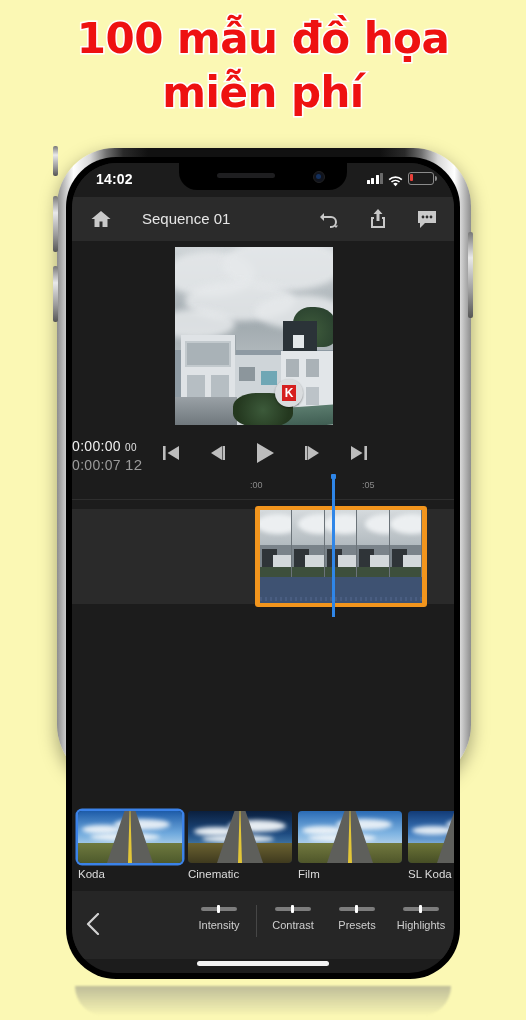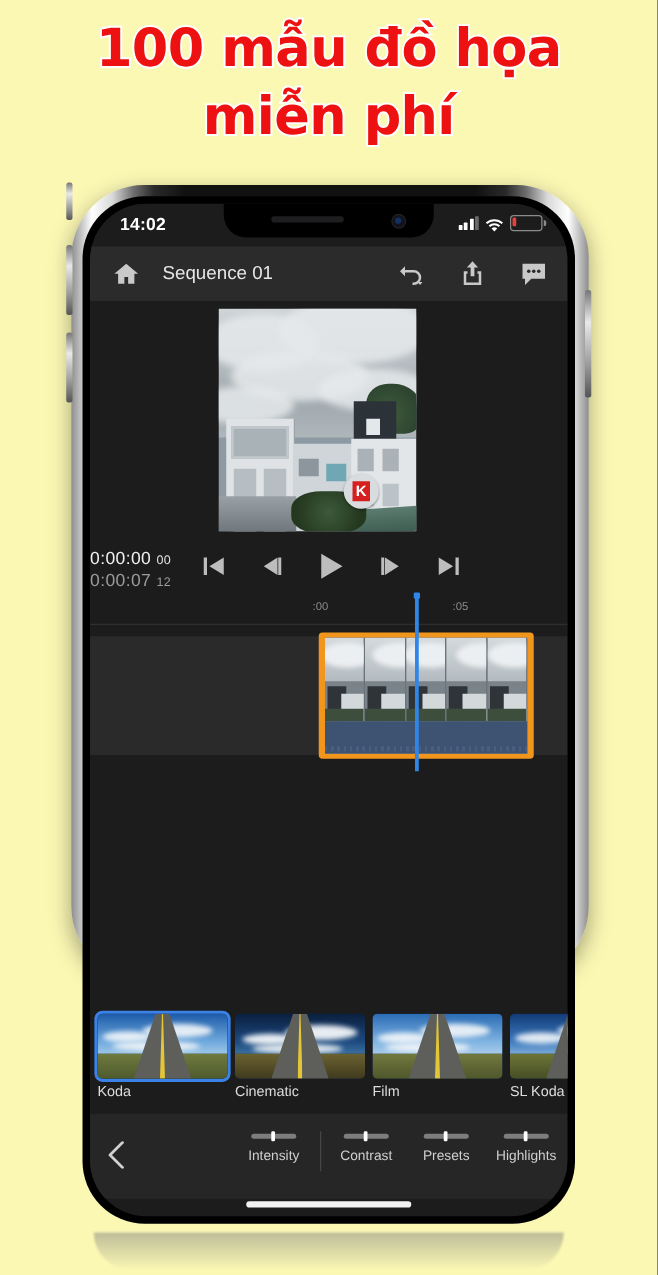--- a/index.html
+++ b/index.html
@@ -93,21 +93,21 @@
   .batt{position:relative;width:24px;height:11px;border:1.3px solid #8b8b8b;border-radius:3px;}
   .batt::after{content:"";position:absolute;right:-4px;top:3px;width:2px;height:5px;background:#8b8b8b;border-radius:0 2px 2px 0;}
   .batt i{position:absolute;left:1.3px;top:1.3px;height:6.4px;background:#e8413a;border-radius:1px;}
 
   
   .toolbar{
     position:absolute;top:34px;left:0;width:382px;height:44px;
     background:#2b2b2b;
   }
   .tb-home{position:absolute;left:18px;top:12px;width:22px;height:20px;}
-  .tb-title{position:absolute;left:58px;top:13px;font-size:15px;color:#e6e6e6;}
+  .tb-title{position:absolute;left:70px;top:13px;font-size:15px;color:#e6e6e6;}
   .tb-icons{position:absolute;right:16px;top:11px;display:flex;gap:28px;align-items:center;}
 
   
   .preview-area{
     position:absolute;top:78px;left:0;width:382px;height:192px;
     background:#1c1c1c;
   }
   .video{
     position:absolute;left:103px;top:6px;width:158px;height:178px;
     background:#8e9aa3;overflow:hidden;
@@ -138,21 +138,21 @@
   .ksign i{position:absolute;left:7px;top:6px;width:14px;height:16px;background:#d6201f;color:#fff;font-size:12px;font-weight:bold;line-height:16px;text-align:center;font-style:normal;}
 
   
   .transport{
     position:absolute;top:270px;left:0;width:382px;height:44px;background:#1c1c1c;
   }
   .tc{position:absolute;left:-8px;top:5px;}
   .tc1{font-size:14px;color:#f0f0f0;letter-spacing:.3px;}
   .tc1 small{font-size:10px;color:#e2e2e2;}
   .tc2{font-size:14px;color:#9b9b9b;letter-spacing:.3px;margin-top:2px;}
-  .tc2 small{font-size:10px;}
+  .tc2 small{font-size:15px;}
   .tctrls{position:absolute;left:88px;top:8px;width:210px;display:flex;justify-content:space-between;align-items:center;}
 
   
   .timeline{position:absolute;top:314px;left:0;width:382px;height:290px;background:#1c1c1c;}
   .ruler{position:absolute;top:0;left:0;width:382px;height:22px;border-bottom:1px solid #2e2e2e;}
   .ruler .tick{position:absolute;top:3px;font-size:9px;color:#8a8a8a;}
   .track{position:absolute;top:32px;left:0;width:382px;height:95px;background:#2a2a2a;}
   .clip{
     position:absolute;top:29px;left:183px;width:172px;height:101px;
     background:#f2951d;border-radius:3px;padding:4px 5px;box-sizing:border-box;

